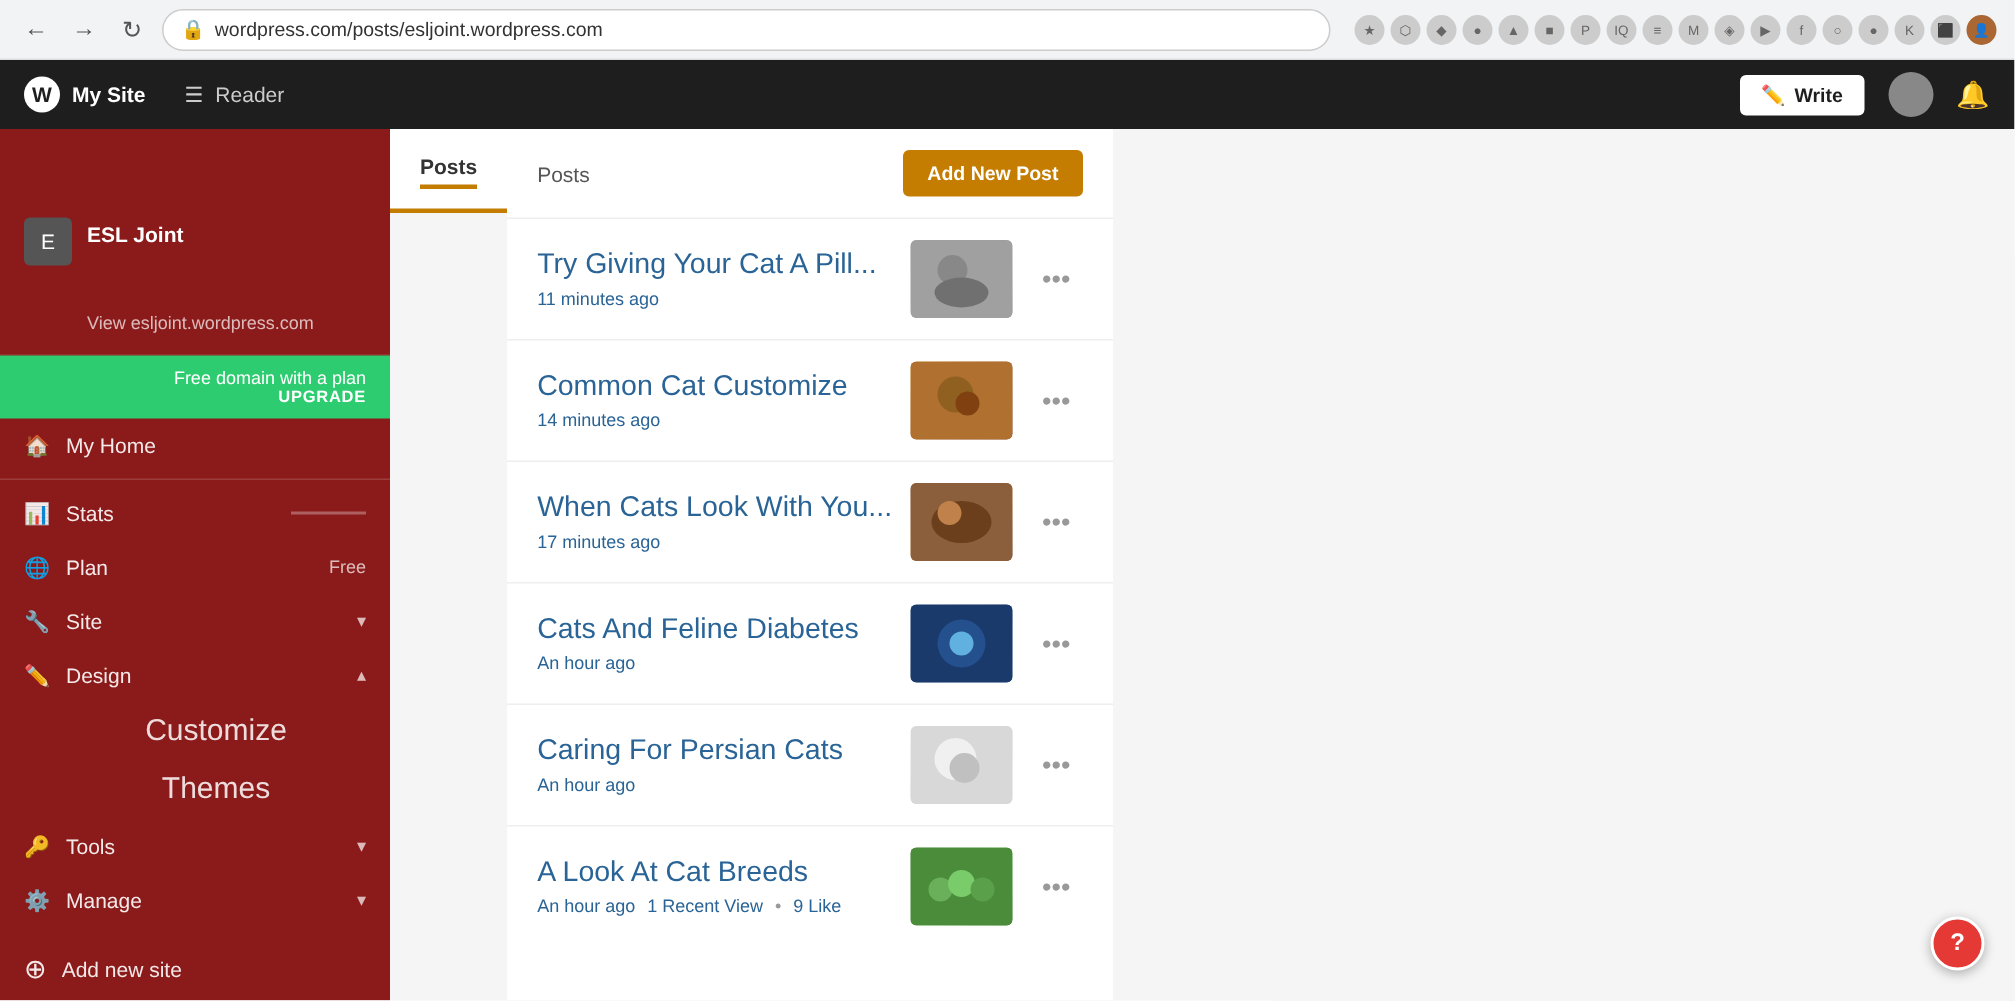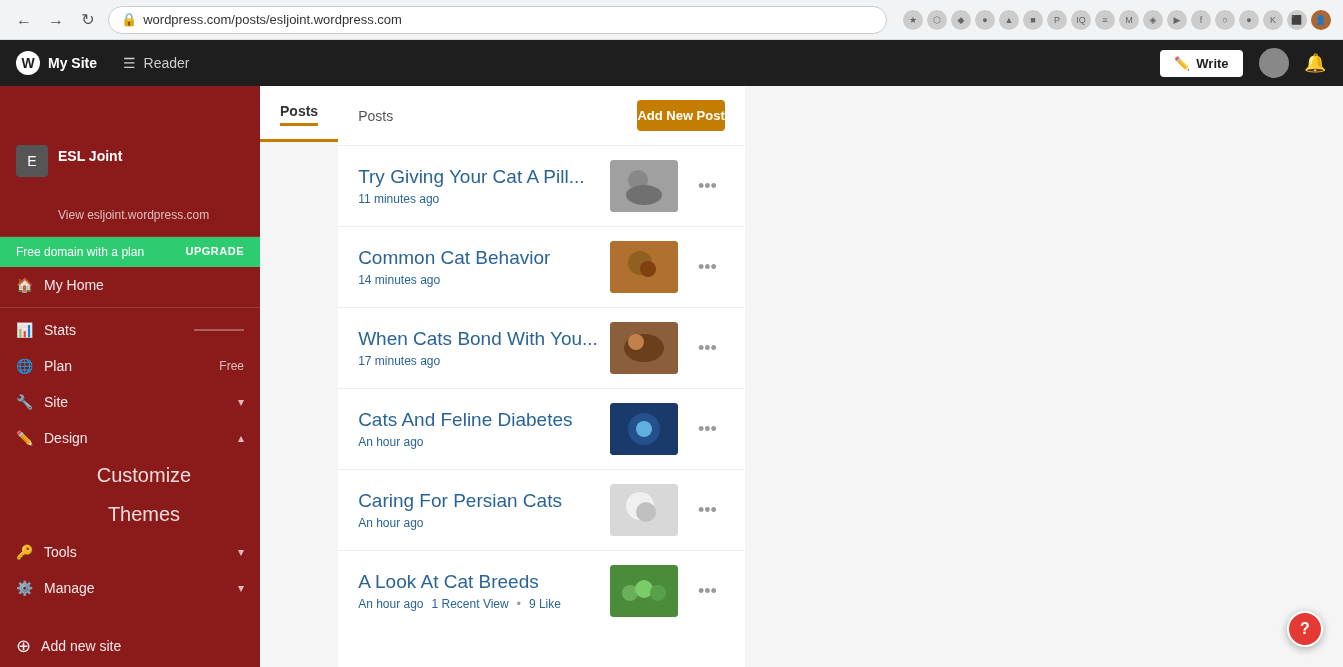--- a/index.html
+++ b/index.html
@@ -90,22 +90,23 @@
       border-bottom: 1px solid rgba(255,255,255,0.1);
     }
     .sidebar-site-icon { width: 32px; height: 32px; background: #555; border-radius: 4px; display: flex; align-items: center; justify-content: center; color: #fff; font-size: 14px; }
     .sidebar-site-name { color: #fff; font-size: 14px; font-weight: 600; margin-top: 48px; }
     .sidebar-site-url { color: rgba(255,255,255,0.7); font-size: 12px; margin-top: 44px; }
 
     .free-domain-bar {
       background: #2ecc71;
       padding: 8px 16px;
       display: flex;
-      align-items: flex-start;
+      align-items: flex-end;
       justify-content: space-between;
+      flex-direction: column;
     }
     .free-domain-text { color: #fff; font-size: 12px; font-weight: 500; }
     .upgrade-btn { color: #fff; font-size: 11px; font-weight: 700; letter-spacing: 0.5px; cursor: pointer; }
 
     .sidebar-divider { height: 1px; background: rgba(255,255,255,0.15); margin: 4px 0; }
 
     .sidebar-item {
       display: flex;
       align-items: center;
       padding: 10px 16px;
@@ -169,21 +170,21 @@
       justify-content: space-between;
       padding: 14px 20px;
       background: #fff;
     }
     .posts-section-title { font-size: 14px; color: #555; font-weight: 500; }
     .add-new-post-btn {
       background: #c47d00;
       color: #fff;
       border: none;
       border-radius: 4px;
-      padding: 8px 0;
+      padding: 8px 16px;
       font-size: 13px;
       font-weight: 600;
       cursor: pointer;
     }
 
     .post-item {
       display: flex;
       align-items: center;
       padding: 14px 20px;
       border-top: 1px solid #eee;
@@ -392,38 +393,38 @@
             <rect width="68" height="52" fill="#a0a0a0"></rect>
             <circle cx="28" cy="20" r="10" fill="#888"></circle>
             <ellipse cx="34" cy="35" rx="18" ry="10" fill="#707070"></ellipse>
           </svg>
         </div>
         <span class="post-more-btn">•••</span>
       </div>
 
       <div class="post-item">
         <div class="post-info">
-          <div class="post-title">Common Cat Behavior</div>
+          <div class="post-title">Common Cat Customize</div>
           <div class="post-meta">
             <span>14 minutes ago</span>
           </div>
         </div>
         <div class="post-thumbnail thumb-cat2">
           <svg width="68" height="52" viewBox="0 0 68 52">
             <rect width="68" height="52" fill="#b07030"></rect>
             <circle cx="30" cy="22" r="12" fill="#906020"></circle>
             <circle cx="38" cy="28" r="8" fill="#804010"></circle>
           </svg>
         </div>
         <span class="post-more-btn">•••</span>
       </div>
 
       <div class="post-item">
         <div class="post-info">
-          <div class="post-title">When Cats Bond With You...</div>
+          <div class="post-title">When Cats Look With You...</div>
           <div class="post-meta">
             <span>17 minutes ago</span>
           </div>
         </div>
         <div class="post-thumbnail thumb-cat3">
           <svg width="68" height="52" viewBox="0 0 68 52">
             <rect width="68" height="52" fill="#8b5e3c"></rect>
             <ellipse cx="34" cy="26" rx="20" ry="14" fill="#6b3e1c"></ellipse>
             <circle cx="26" cy="20" r="8" fill="#c0824a"></circle>
           </svg>

